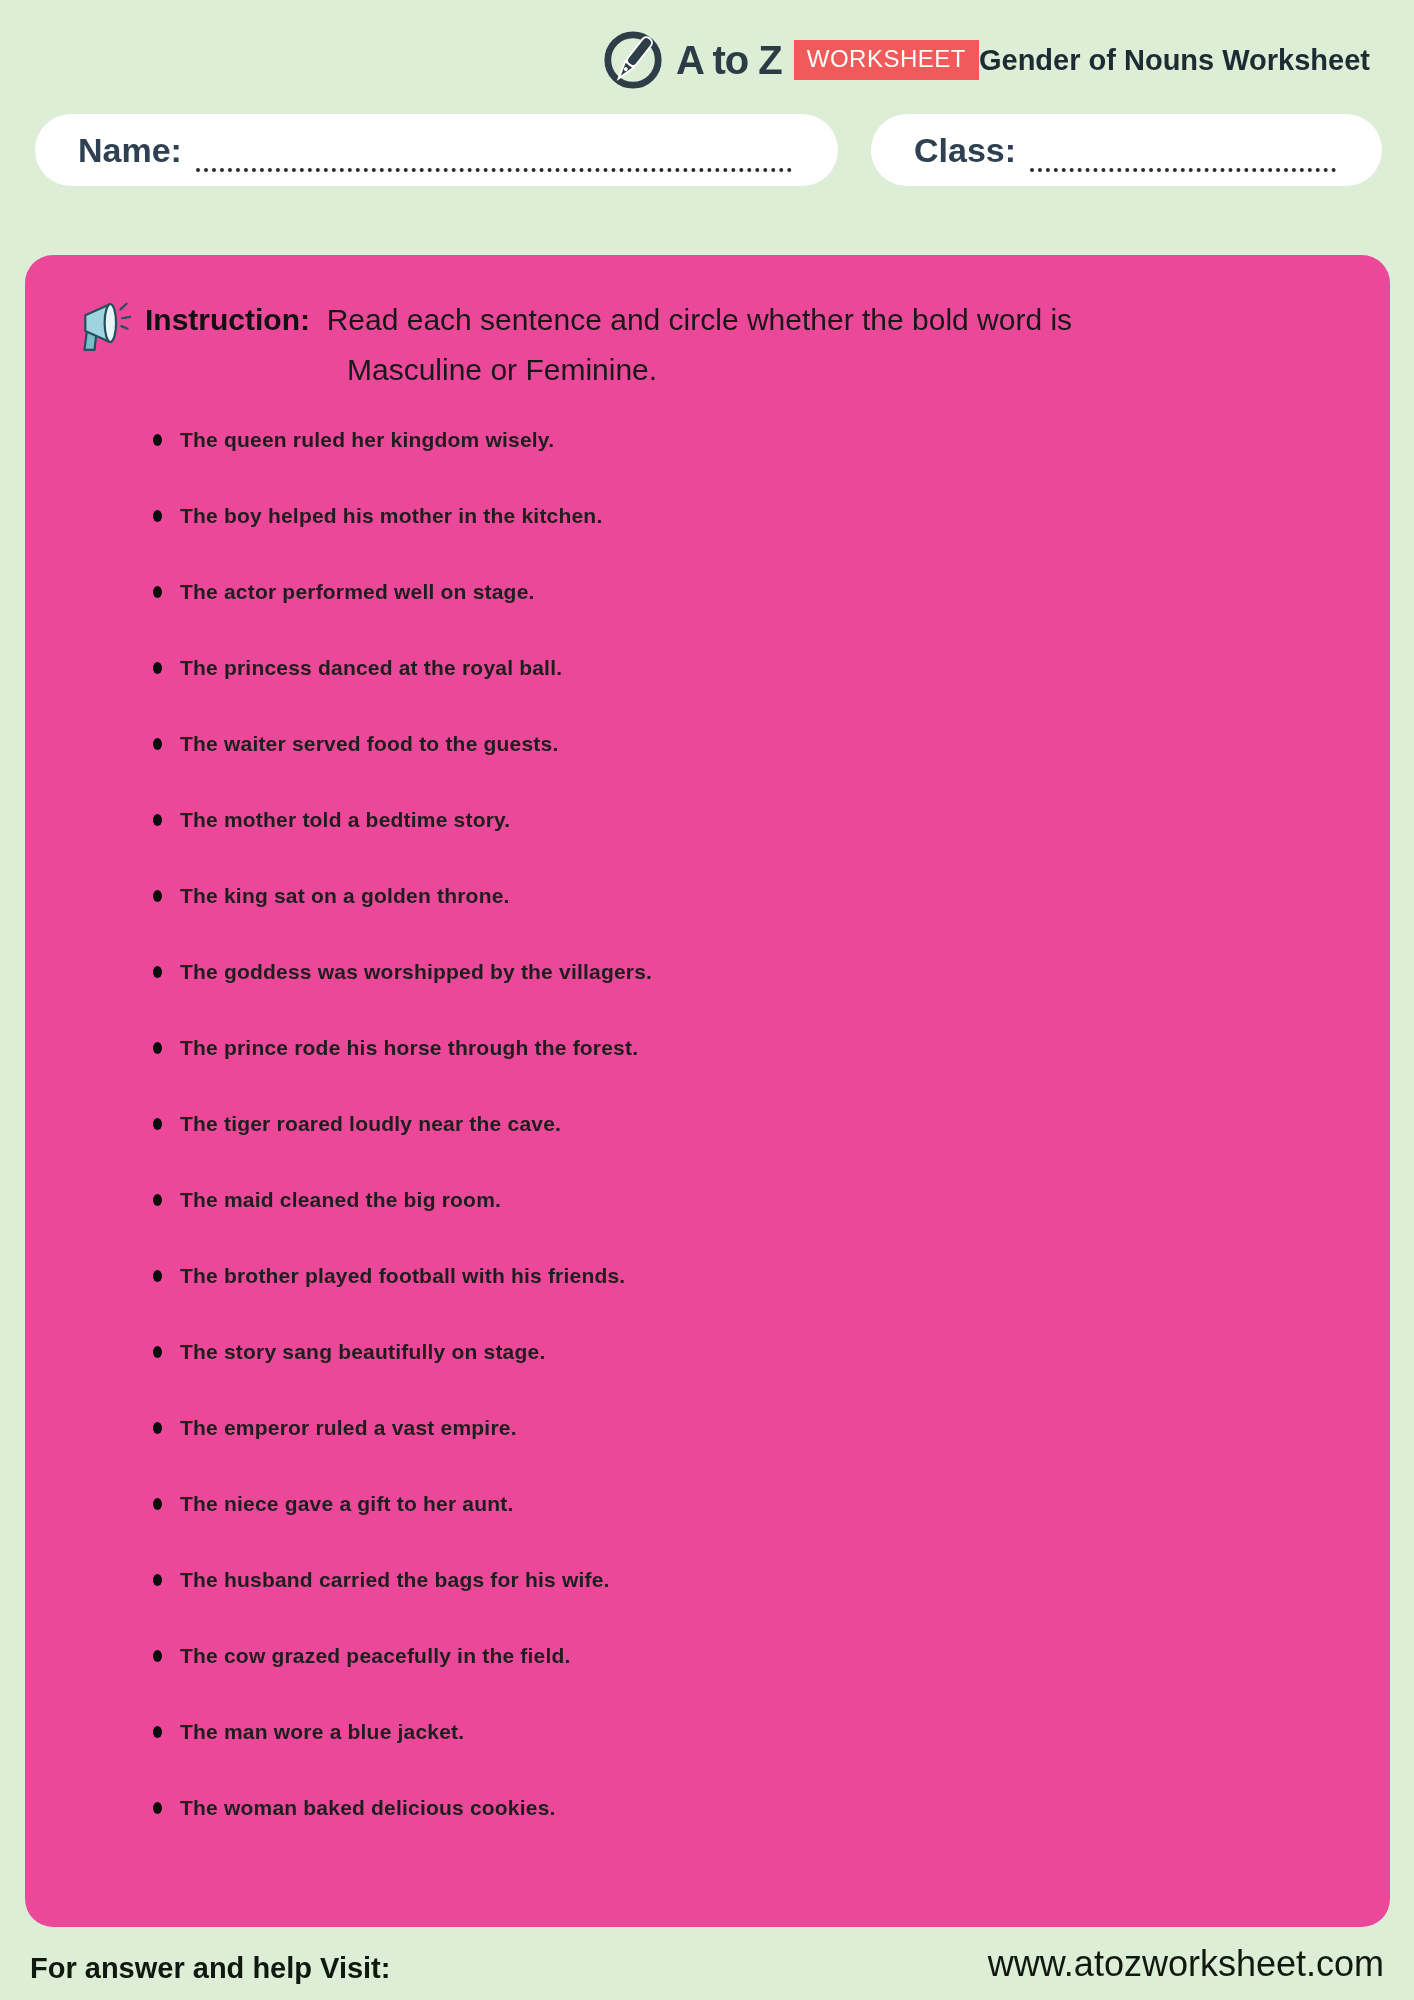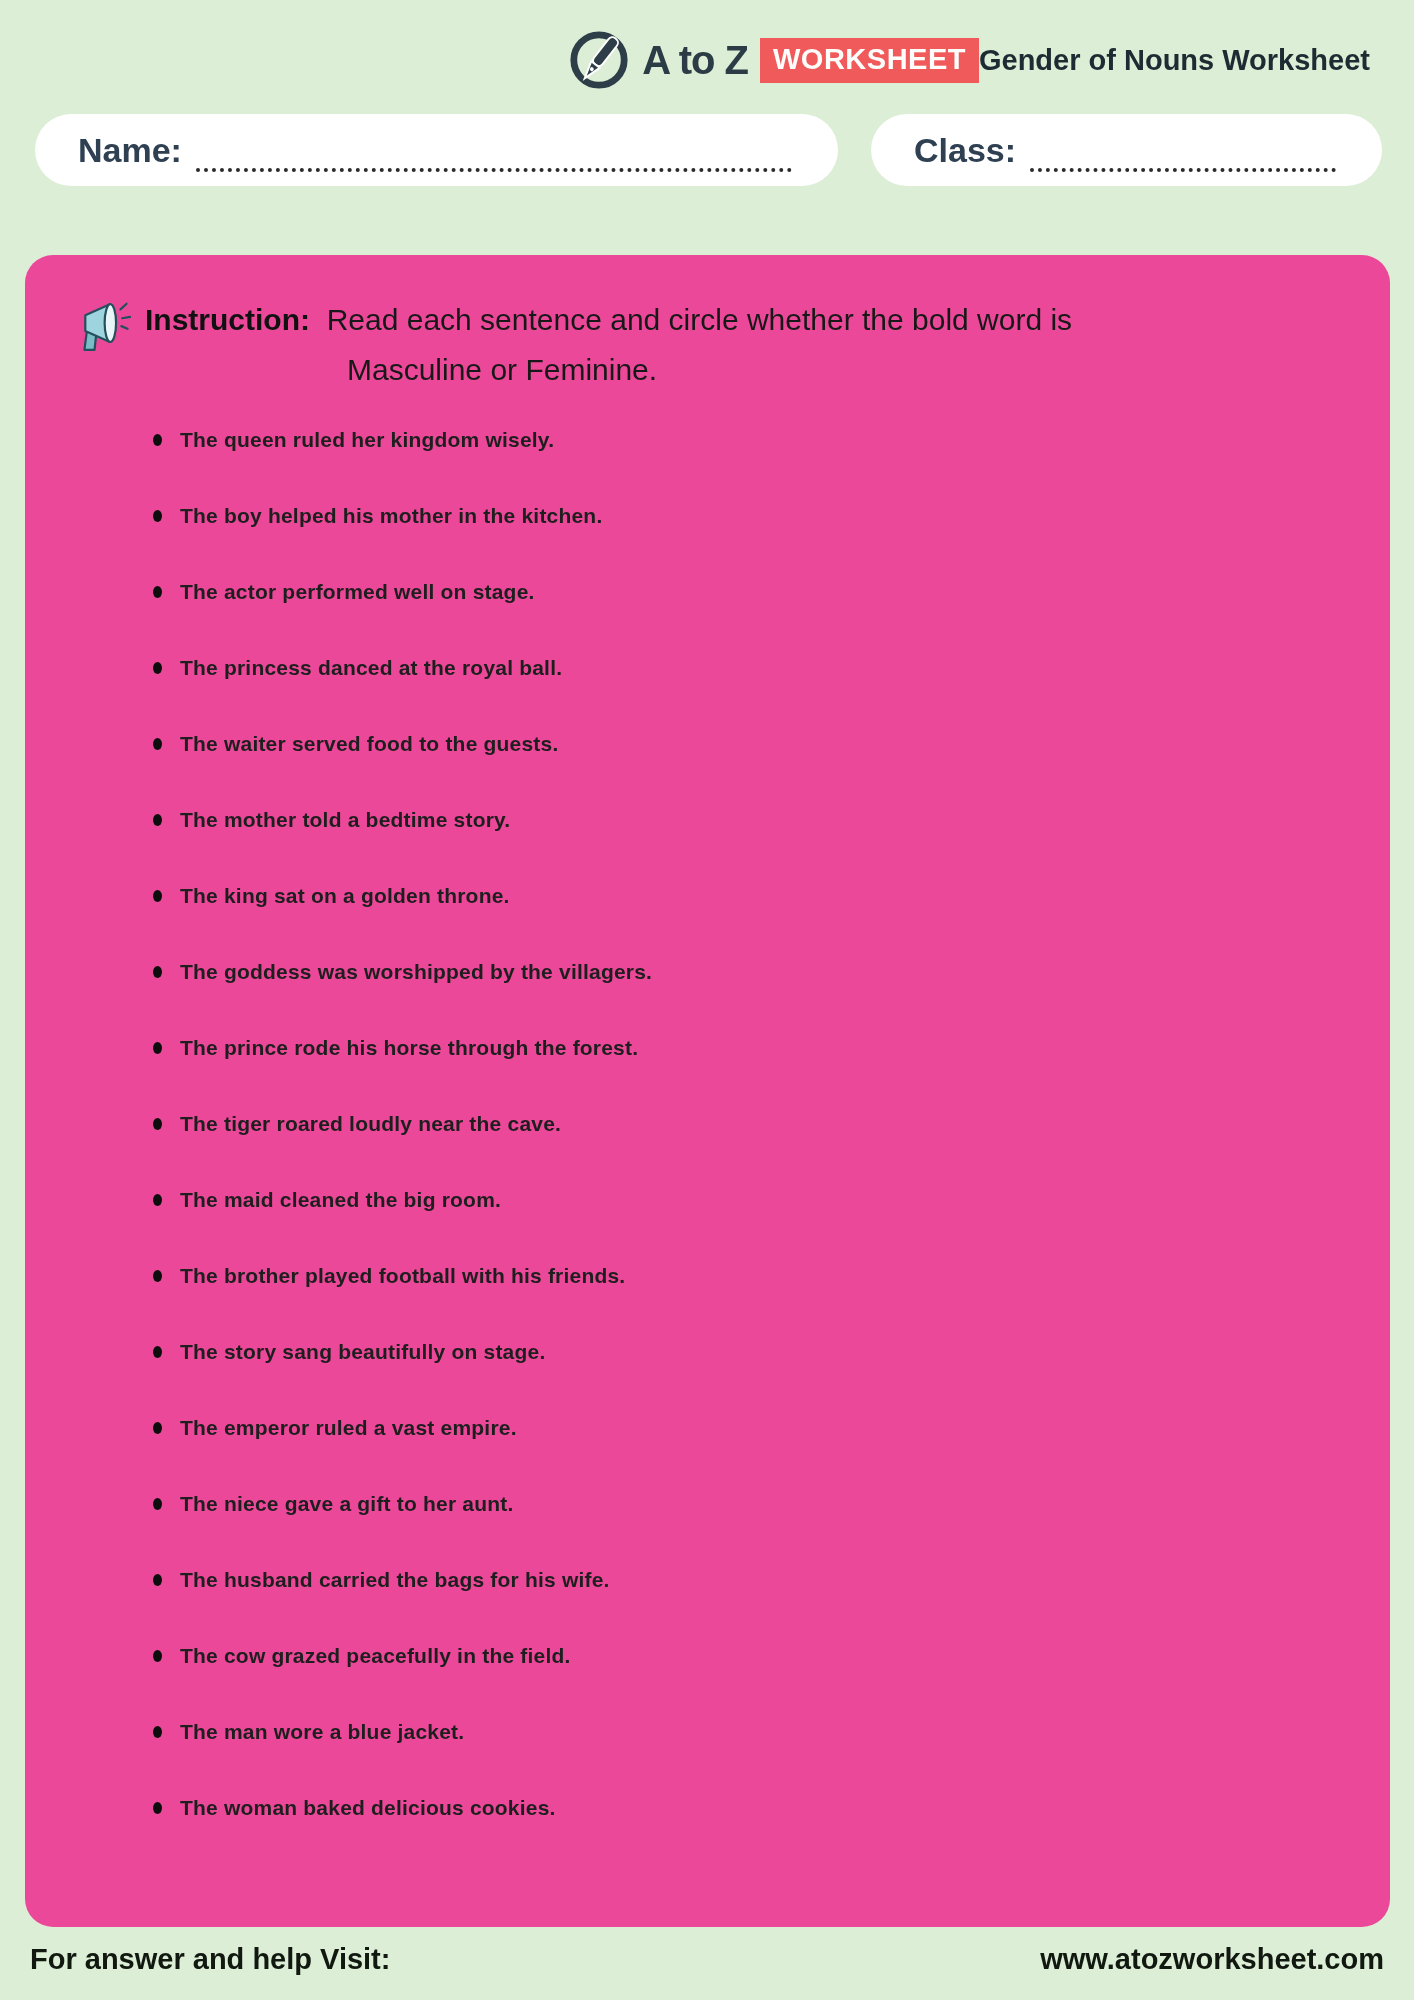--- a/index.html
+++ b/index.html
@@ -13,22 +13,22 @@
   
   .header {
     display:flex; align-items:center; justify-content:flex-end;
     padding:24px 44px 0 35px; height:96px;
   }
   .logo { display:flex; align-items:center; gap:12px; }
   .logo-a2z {
     font-size:40px; font-weight:800; color:#2c3c46; letter-spacing:-1px;
   }
   .logo-badge {
-    background:#f05a5a; color:#fdfdfb; font-weight:700;
-    font-size:29px; letter-spacing:0.5px;
+    background:#f05a5a; color:#fdfdfb; font-weight:400;
+    font-size:24px; letter-spacing:0.5px;
     padding:5px 13px 7px 13px; display:inline-block;
   }
   .page-title {
     font-size:29px; font-weight:700; color:#1d2b33;
   }
   
   .fields {
     display:flex; gap:33px; padding:0 32px 4px 35px; margin-top:18px;
   }
   .field-box {
@@ -65,21 +65,21 @@
   ul.sentences li::before {
     content:""; position:absolute; left:-27px; top:11px;
     width:9px; height:12px; border-radius:50%; background:#0d0d0d;
   }
   
   .footer {
     display:flex; justify-content:space-between; align-items:flex-end;
     padding:16px 30px 0 30px;
   }
   .footer-left { font-size:29px; font-weight:600; color:#101810; }
-  .footer-right { font-size:29px; font-weight:700; color:#101810; }
+  .footer-right { font-size:36px; font-weight:400; color:#101810; }
 </style>
 </head>
 <body>
 
 <div class="header">
   <div class="logo">
     <span style="display:inline-block;width:62px;height:62px;">
       <svg width="62" height="62" viewBox="0 0 64 64">
         <circle cx="32" cy="32" r="26" fill="none" stroke="#2d3e48" stroke-width="7"></circle>
         <g transform="rotate(38 32 32)">

